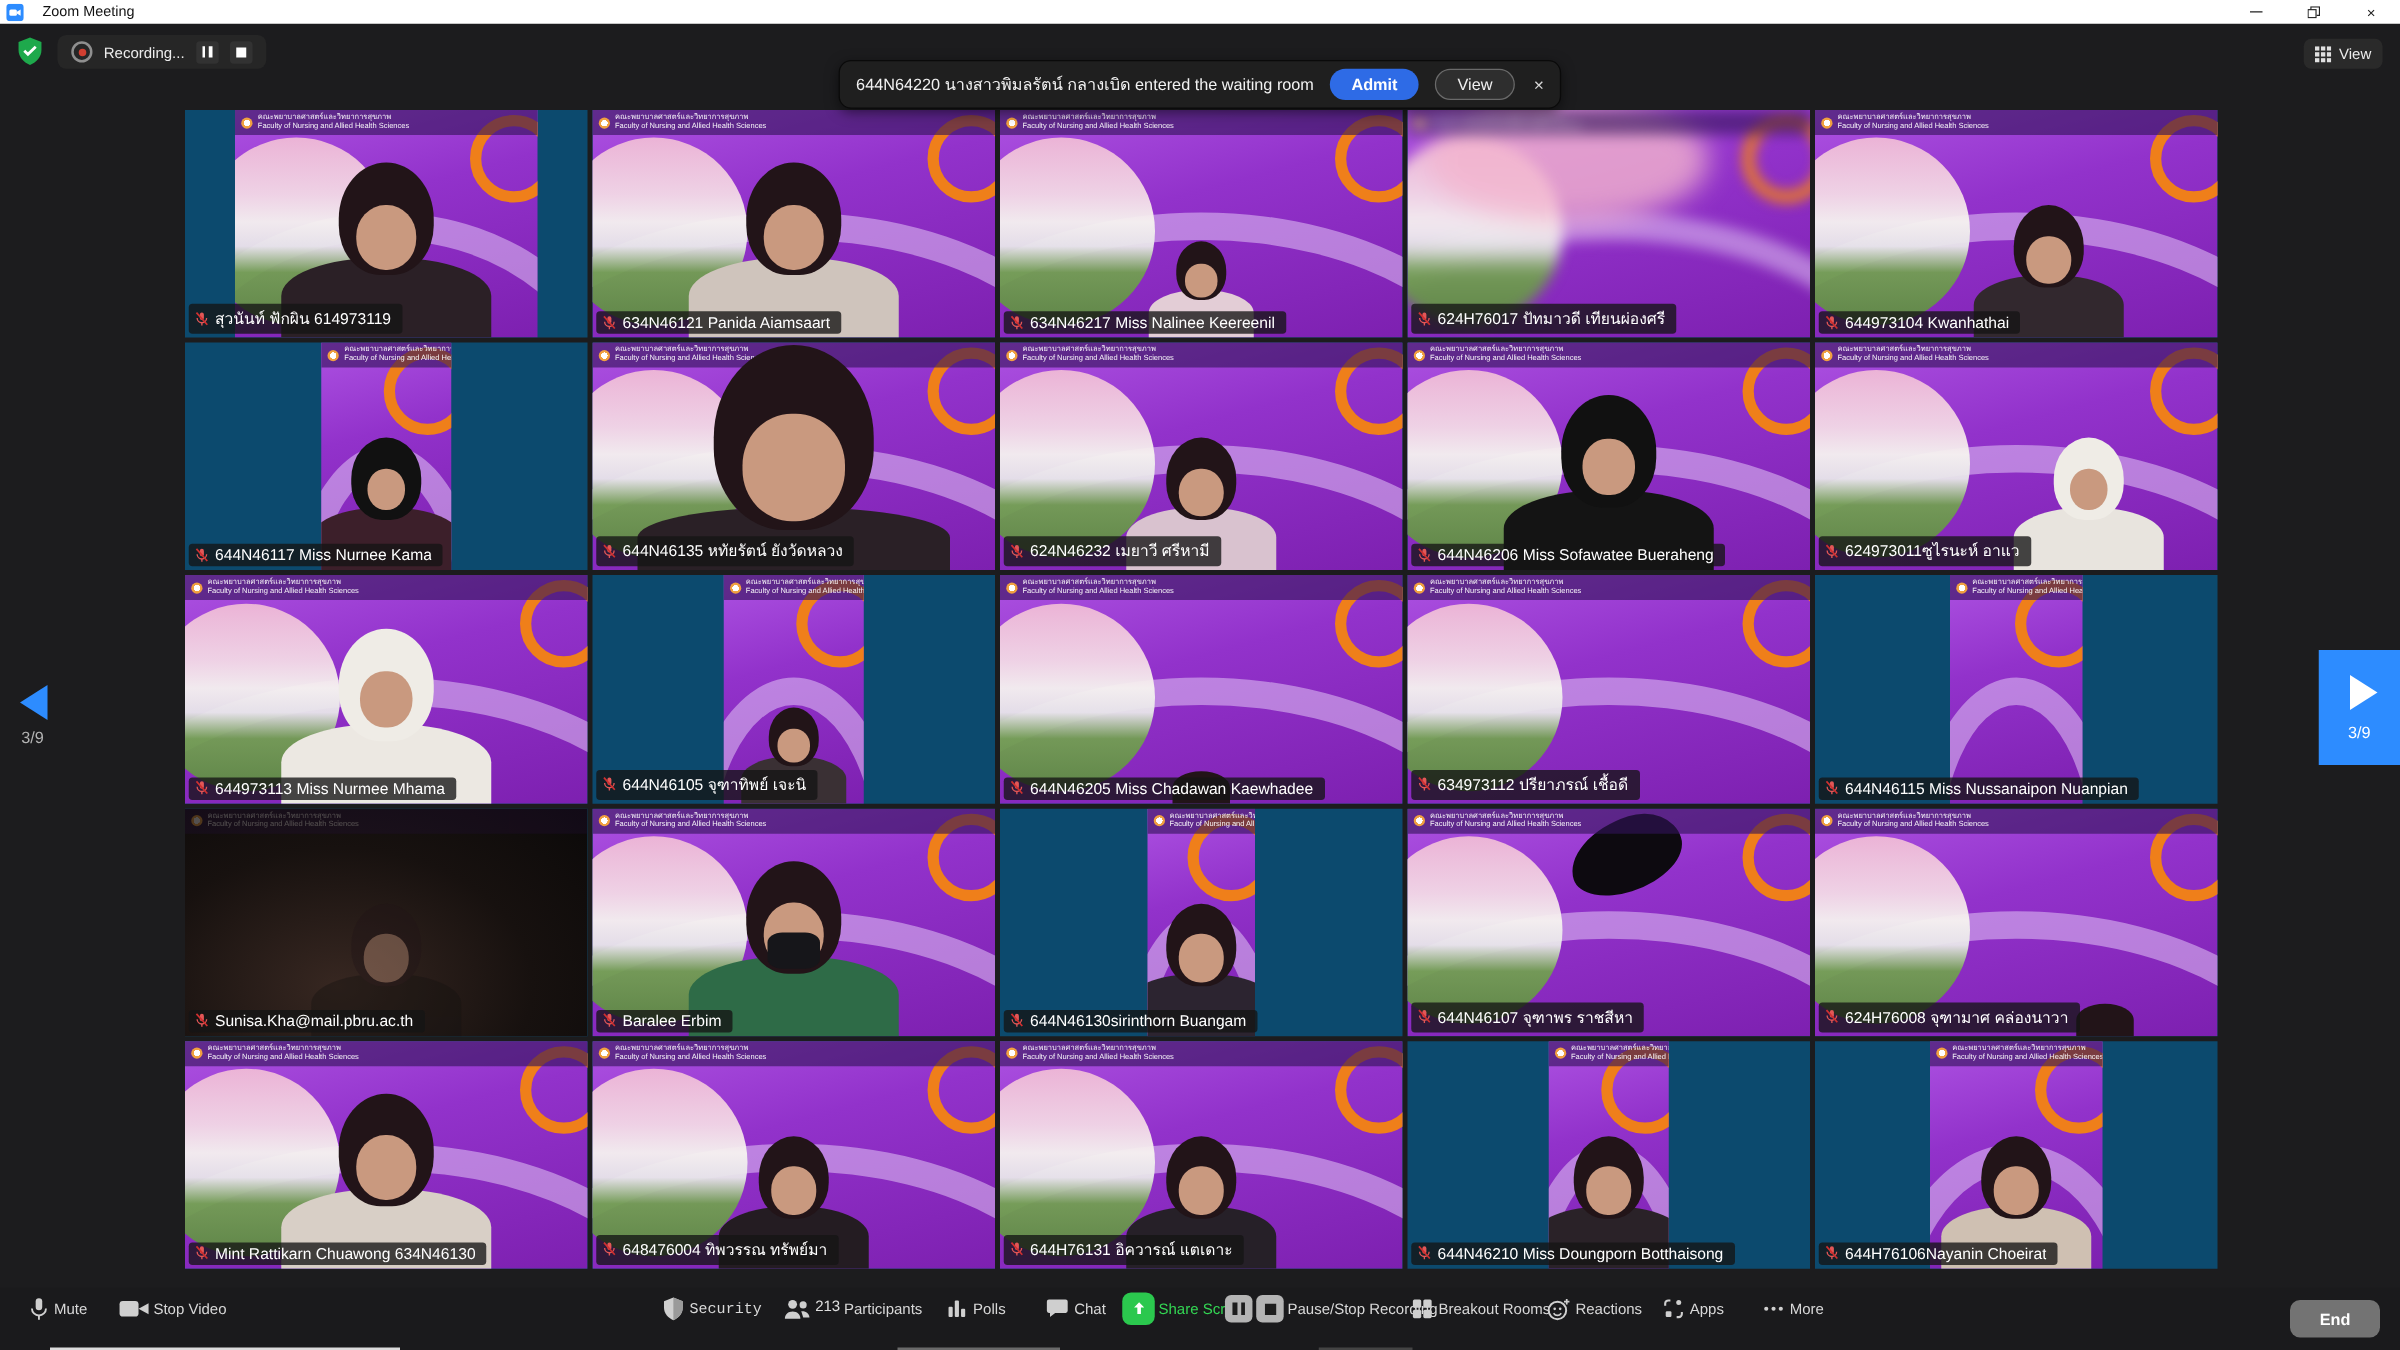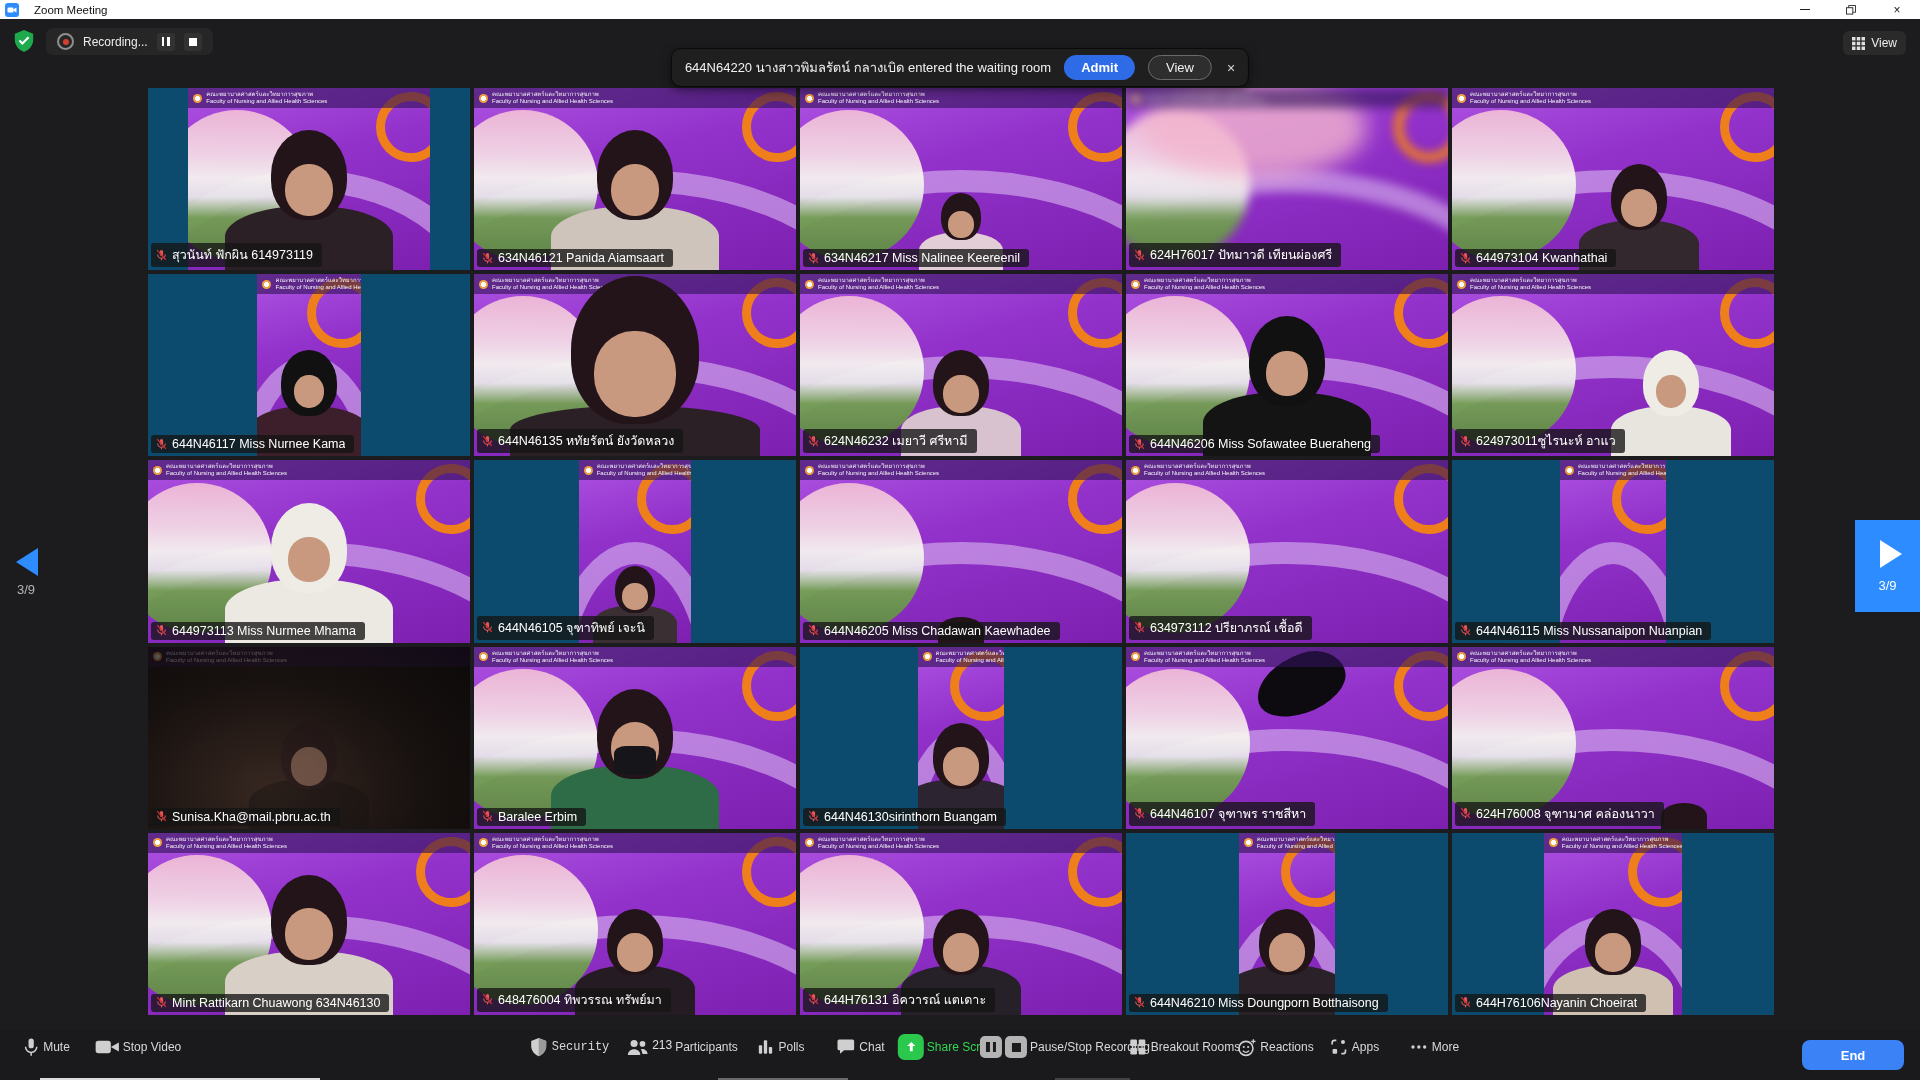--- a/index.html
+++ b/index.html
@@ -80,21 +80,21 @@
   .tool{position:absolute;top:5px;transform:translateX(-50%);display:flex;flex-direction:row;align-items:center;gap:3px;}
   .tool .ticon{height:24px;display:flex;align-items:center;justify-content:center;}
   .tlabel{font-size:12px;color:#d8d8d8;white-space:nowrap;}
   .icon-row{display:flex;align-items:flex-start;gap:3px;}
   .pcount{font-size:12px;color:#e0e0e0;margin-top:1px;}
   .share-box{width:26px;height:26px;background:#2bc84e;border-radius:7px;display:flex;align-items:center;justify-content:center;}
   .share-label{color:#33d653;}
   .recbox{width:22px;height:22px;background:#b4b4b4;border-radius:5px;display:inline-flex;align-items:center;justify-content:center;gap:3px;}
   .recbox .pbar{width:3.5px;height:10px;background:#1d1d1d;}
   .recbox .psq{width:9px;height:9px;background:#1d1d1d;}
-  .end-btn{position:absolute;right:16px;top:10px;height:30px;min-width:60px;background:#3b82f6;border-radius:8px;color:#fff;font-weight:bold;font-size:13px;display:flex;align-items:center;justify-content:center;padding:0 21px;}
+  .end-btn{position:absolute;right:16px;top:10px;height:30px;min-width:60px;background:#737373;border-radius:8px;color:#fff;font-weight:bold;font-size:13px;display:flex;align-items:center;justify-content:center;padding:0 6px;}
 
   .taskhint{position:absolute;bottom:0;left:0;right:0;height:3px;z-index:60;}
   .taskhint .seg{position:absolute;bottom:0;height:2px;}
 </style>
 </head>
 <body>
 
 <div class="app">
 
   <div class="titlebar">

